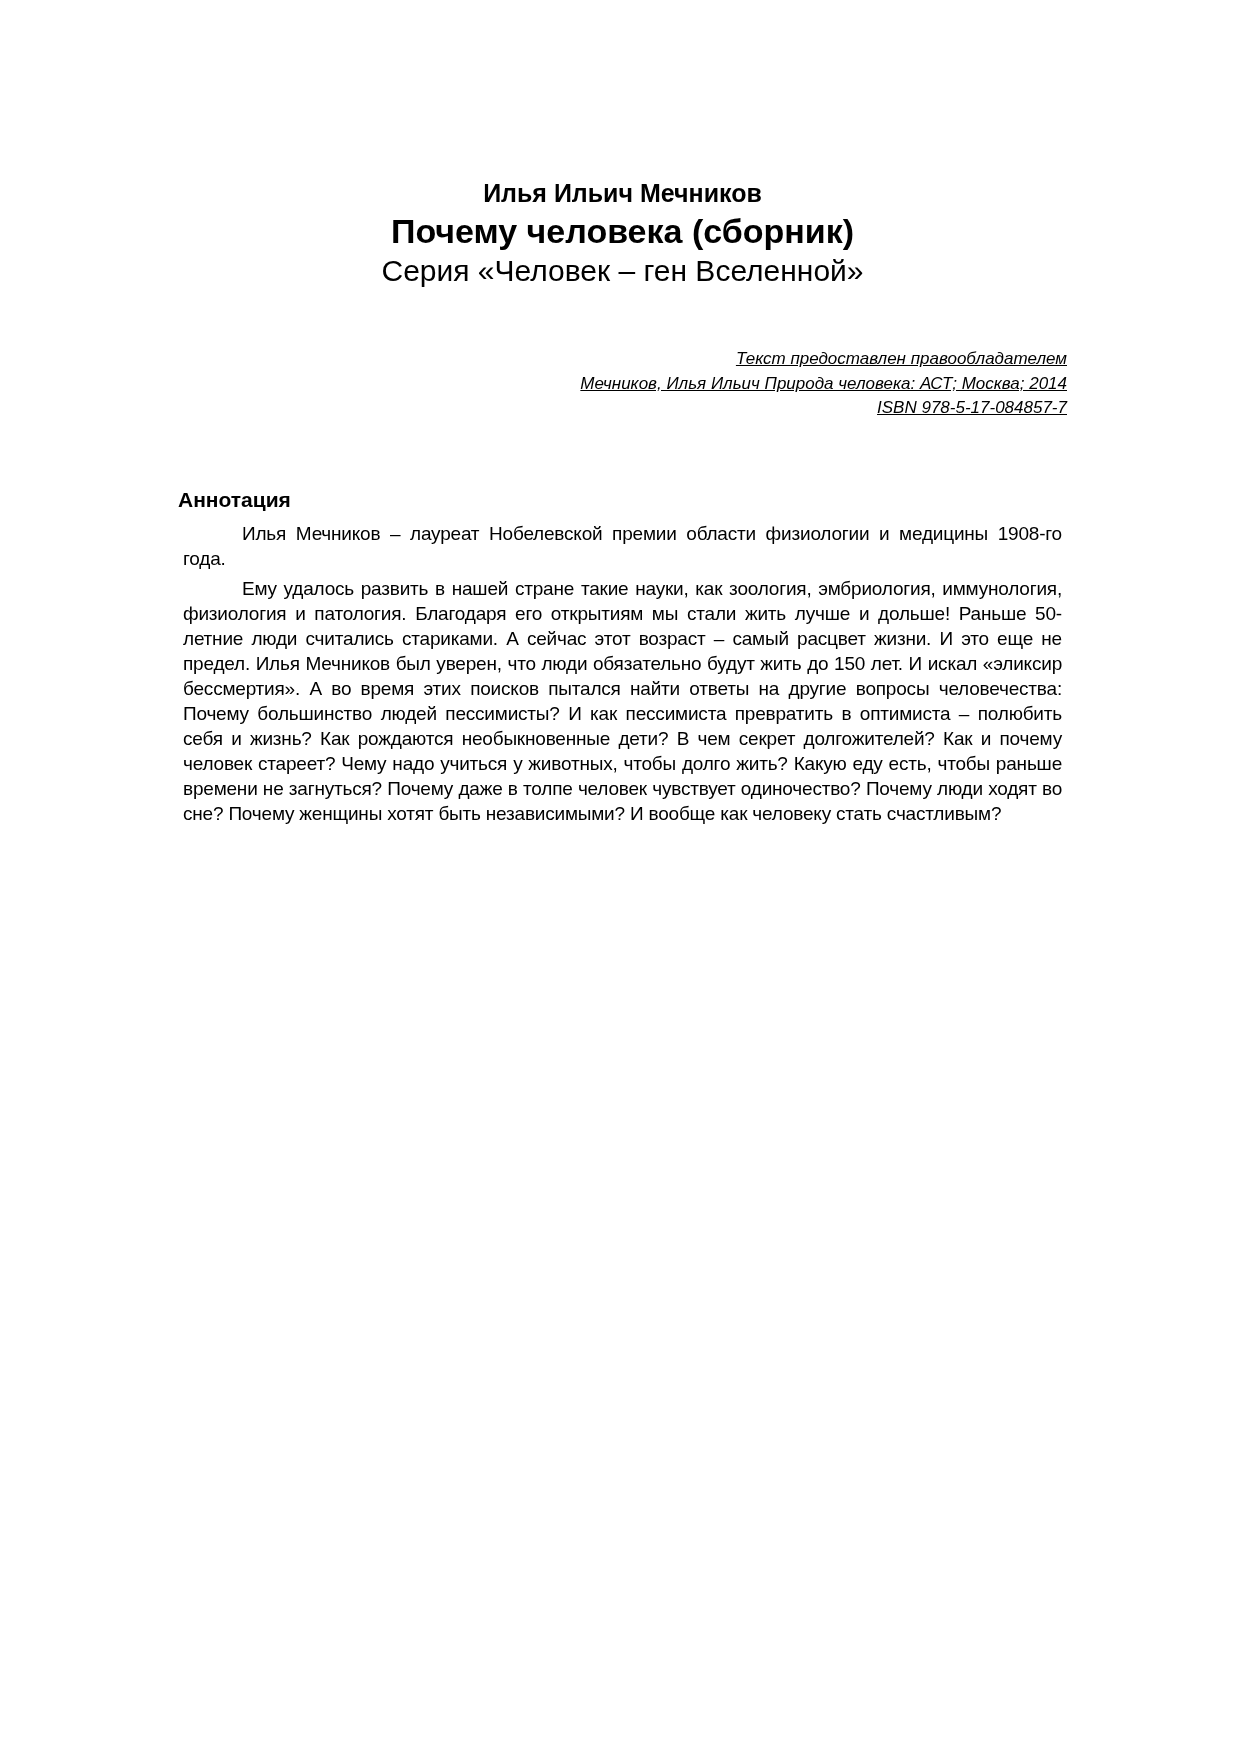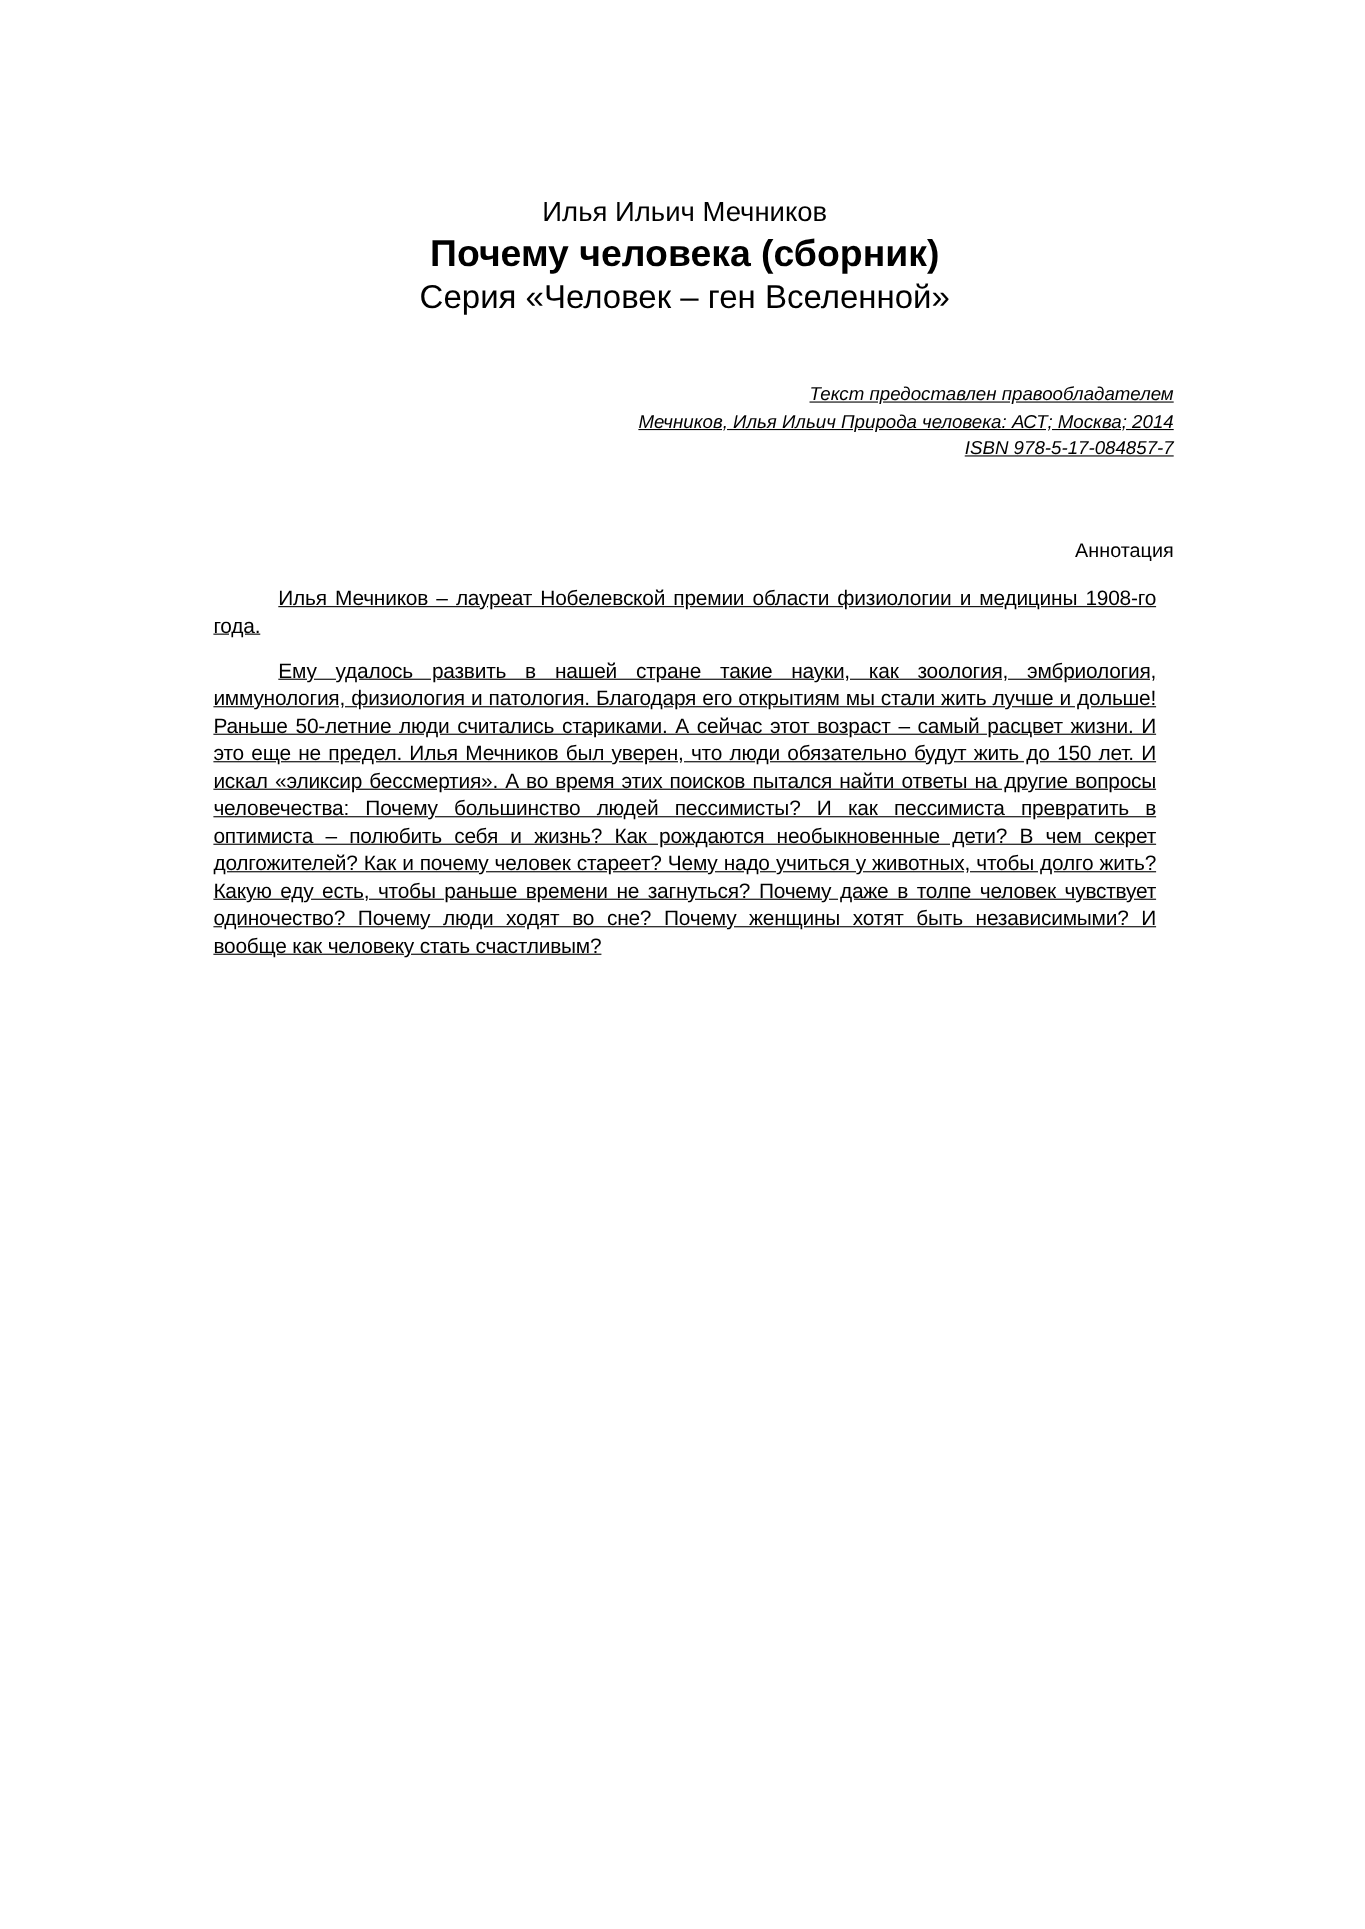--- a/index.html
+++ b/index.html
@@ -20,21 +20,21 @@
       left: 178px;
       top: 0;
       width: 889px;
     }
     .author {
       position: absolute;
       top: 178px;
       left: 0;
       width: 889px;
       text-align: center;
-      font-weight: normal;
+      font-weight: bold;
       font-size: 25px;
       line-height: 30px;
     }
     .title {
       position: absolute;
       top: 211px;
       left: 0;
       width: 889px;
       text-align: center;
       font-weight: bold;
@@ -60,39 +60,38 @@
       font-size: 17px;
       line-height: 24.5px;
       text-decoration: underline;
     }
     .meta div { white-space: nowrap; }
     .annotation-heading {
       position: absolute;
       top: 487px;
       left: 0;
       width: 889px;
-      text-align: right;
-      font-weight: normal;
-      font-size: 18px;
+      text-align: left;
+      font-weight: bold;
+      font-size: 21px;
       line-height: 26px;
     }
     .annotation-body {
       position: absolute;
       top: 516px;
       left: 0;
       width: 889px;
       font-size: 19px;
       line-height: 25px;
       text-align: justify;
       letter-spacing: -0.2px;
     }
     .annotation-body p {
-      margin: 16px;
+      margin: 5px;
       text-indent: 59px;
-      text-decoration: underline;
     }
   </style>
 </head>
 <body>
 
 <div class="page">
   <div class="author">Илья Ильич Мечников</div>
   <div class="title">Почему человека (сборник)</div>
   <div class="series">Серия «Человек – ген Вселенной»</div>
 

